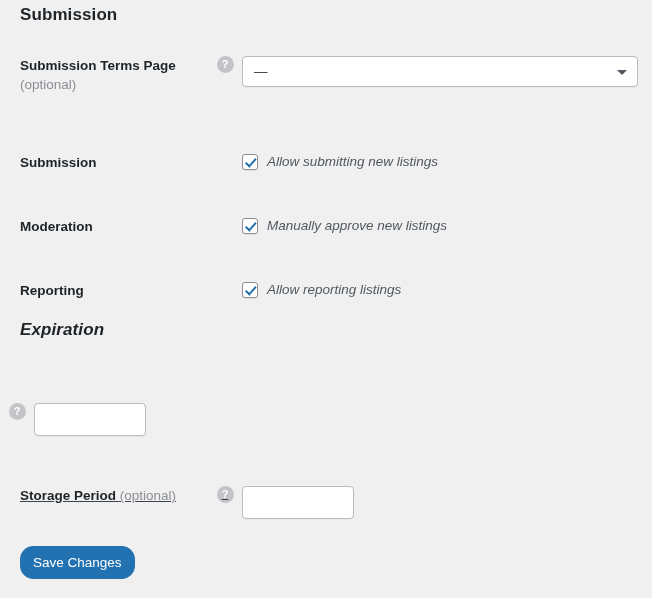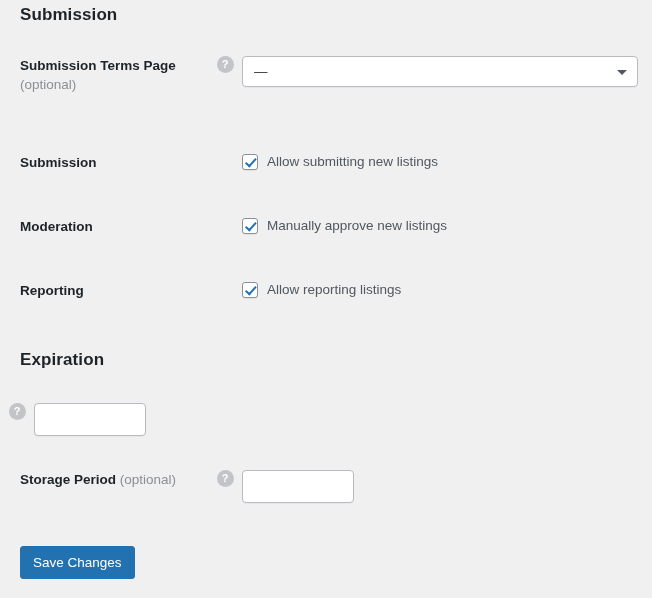--- a/index.html
+++ b/index.html
@@ -31,21 +31,22 @@
     letter-spacing: 0.1px;
   }
   #heading-submission {
     position: absolute;
     left: 20px;
     top: 5px;
   }
   #heading-expiration {
     position: absolute;
     left: 20px;
-    top: 350px;
+    top: 320px;
+    font-style: italic;
   }
 
   
   .row {
     position: absolute;
     left: 0;
     width: 652px;
     display: flex;
     align-items: flex-start;
   }
@@ -141,20 +142,21 @@
     color: #2c3338;
     padding: 0 8px;
     font-family: "Liberation Sans", sans-serif;
     outline: none;
   }
 
   
   .cb-line {
     display: flex;
     align-items: center;
+    font-style: italic;
   }
   .checkbox {
     position: relative;
     box-sizing: border-box;
     width: 16px;
     height: 16px;
     min-width: 16px;
     background: #ffffff;
     border: 1px solid #8c8f94;
     border-radius: 3px;
@@ -184,21 +186,21 @@
   
   .save-button {
     position: absolute;
     left: 20px;
     top: 546px;
     box-sizing: border-box;
     height: 33px;
     padding: 0 12px;
     background: #2271b1;
     border: 1px solid #2271b1;
-    border-radius: 3px;
+    border-radius: 13px;
     color: #ffffff;
     font-size: 13.5px;
     font-family: "Liberation Sans", sans-serif;
     line-height: 31px;
     cursor: pointer;
     white-space: nowrap;
   }
 </style>
 </head>
 <body>
@@ -260,21 +262,21 @@
 
   <div class="row" style="top:403px;">
     <div class="help-wrap">
       <span class="help-icon">?</span>
     </div>
     <div class="control-wrap">
       <input class="text-input" type="text" value="" style="">
     </div>
   </div>
 
-  <div class="row" style="top:470px;">
+  <div class="row" style="top:486px;text-decoration:underline;">
     <div class="row-label">
       <span>Storage Period</span><span class="optional">&nbsp;</span><span class="optional">(optional)</span>
     </div>
     <div class="help-wrap">
       <span class="help-icon">?</span>
     </div>
     <div class="control-wrap">
       <input class="text-input" type="text" value="" style="">
     </div>
   </div>

